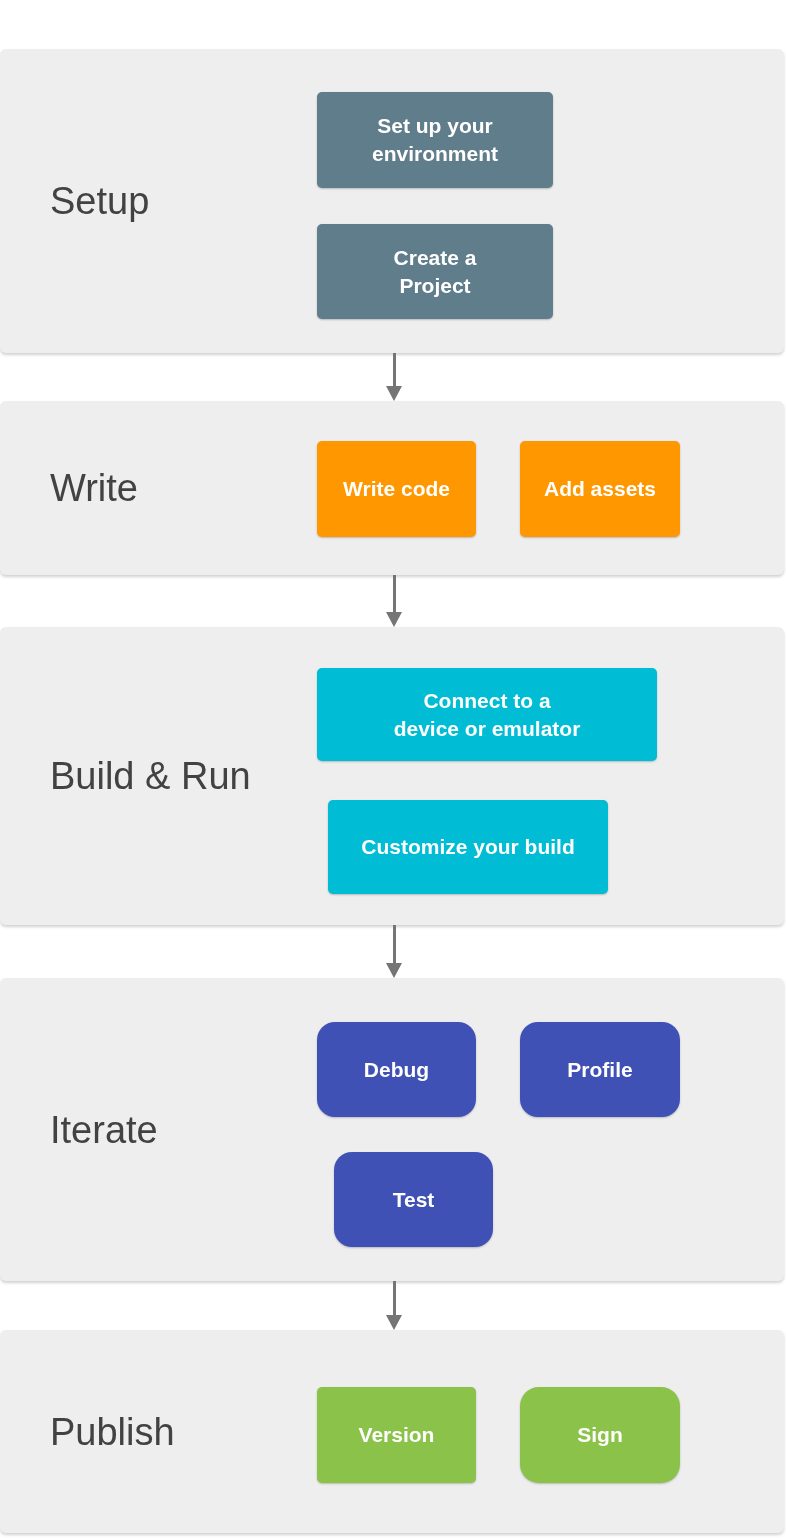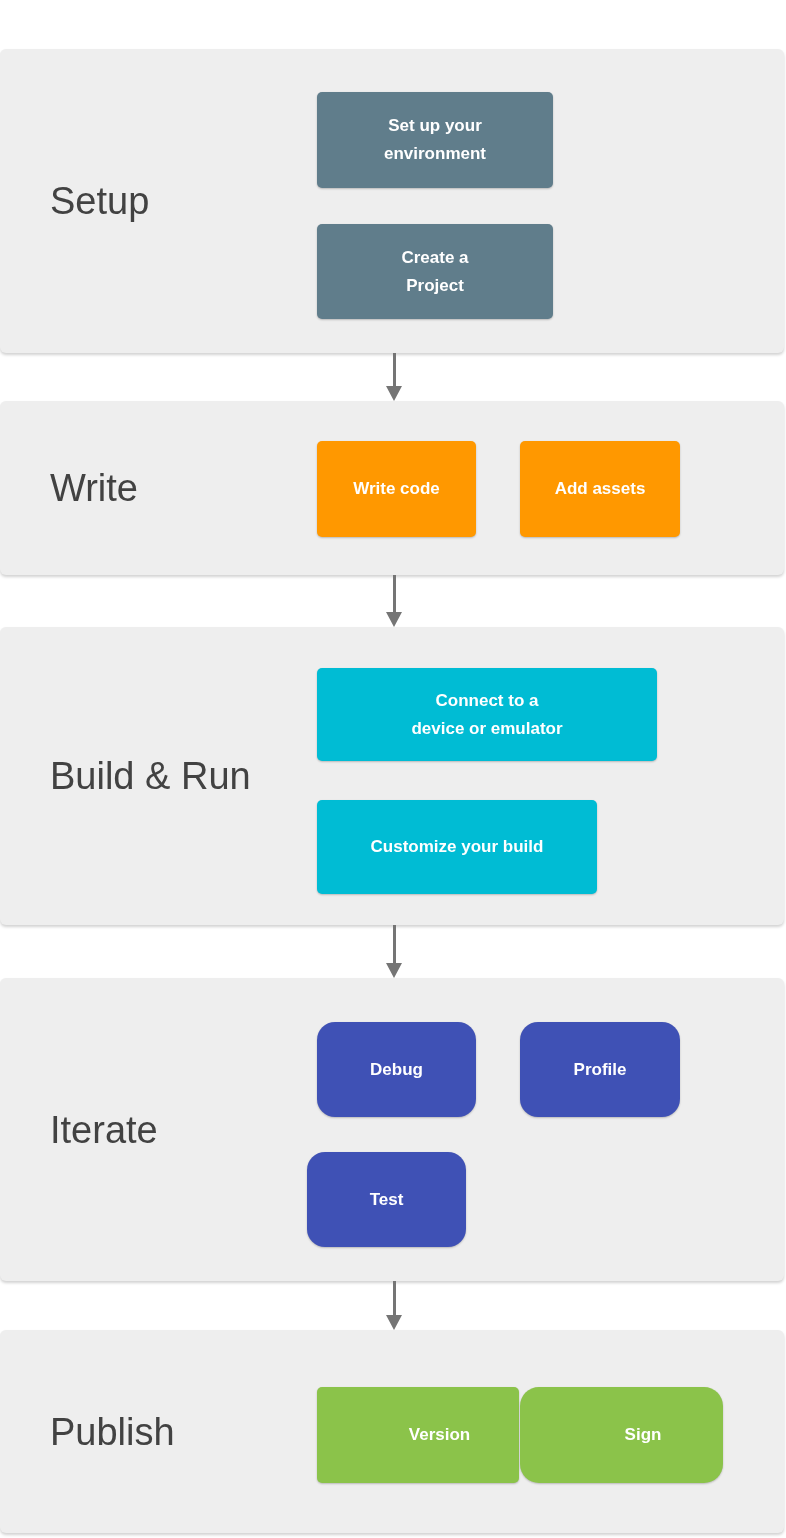--- a/index.html
+++ b/index.html
@@ -41,44 +41,44 @@
     letter-spacing: 0;
     white-space: nowrap;
   }
   .btn {
     position: absolute;
     display: flex;
     align-items: center;
     justify-content: center;
     text-align: center;
     color: #FFFFFF;
-    font-size: 17px;
+    font-size: 21px;
     font-weight: bold;
     line-height: 28px;
     border-radius: 5px;
     white-space: pre-line;
     box-shadow: 0 1px 2px rgba(0,0,0,0.22);
     cursor: pointer;
   }
   .slate  { background: #607D8B; }
   .orange { background: #FF9800; }
   .cyan   { background: #00BCD4; }
   .indigo { background: #3F51B5; border-radius: 18px; }
-  .green  { background: #8BC34A; padding-left: 43px; }
+  .green  { background: #8BC34A; }
 
   
   #b-setup-1 { left: 317px; top: 43px;  width: 236px; height: 96px; }
   #b-setup-2 { left: 317px; top: 175px; width: 236px; height: 95px; }
   #b-write-1 { left: 317px; top: 40px;  width: 159px; height: 96px; }
   #b-write-2 { left: 520px; top: 40px;  width: 160px; height: 96px; }
   #b-build-1 { left: 317px; top: 41px;  width: 340px; height: 93px; }
-  #b-build-2 { left: 317px; top: 173px; width: 280px; height: 94px; }
+  #b-build-2 { left: 328px; top: 173px; width: 280px; height: 94px; }
   #b-iter-1  { left: 317px; top: 44px;  width: 159px; height: 95px; }
   #b-iter-2  { left: 520px; top: 44px;  width: 160px; height: 95px; }
-  #b-iter-3  { left: 307px; top: 174px; width: 159px; height: 95px; }
+  #b-iter-3  { left: 334px; top: 174px; width: 159px; height: 95px; }
   #b-pub-1   { left: 317px; top: 57px;  width: 159px; height: 96px; }
   #b-pub-2   { left: 520px; top: 57px;  width: 160px; height: 96px; border-radius: 19px; }
 
   
   .arrow {
     position: absolute;
     left: 386px;
     width: 16px;
     display: flex;
     flex-direction: column;

